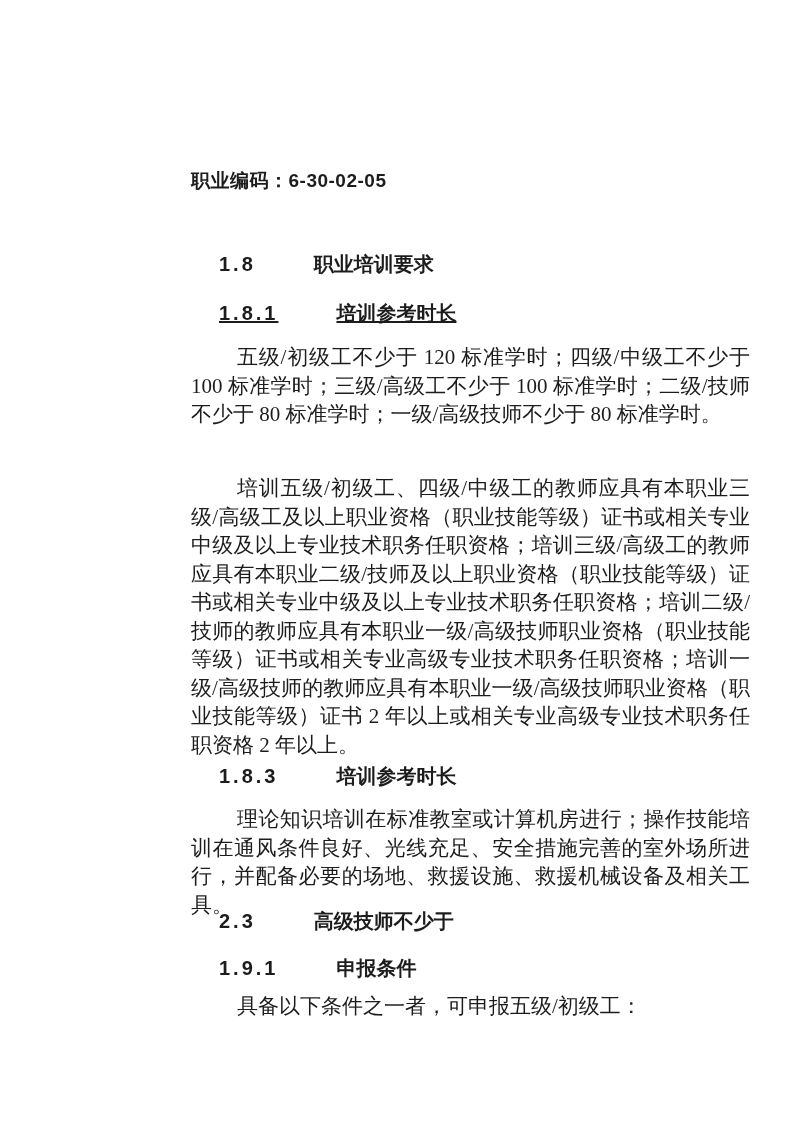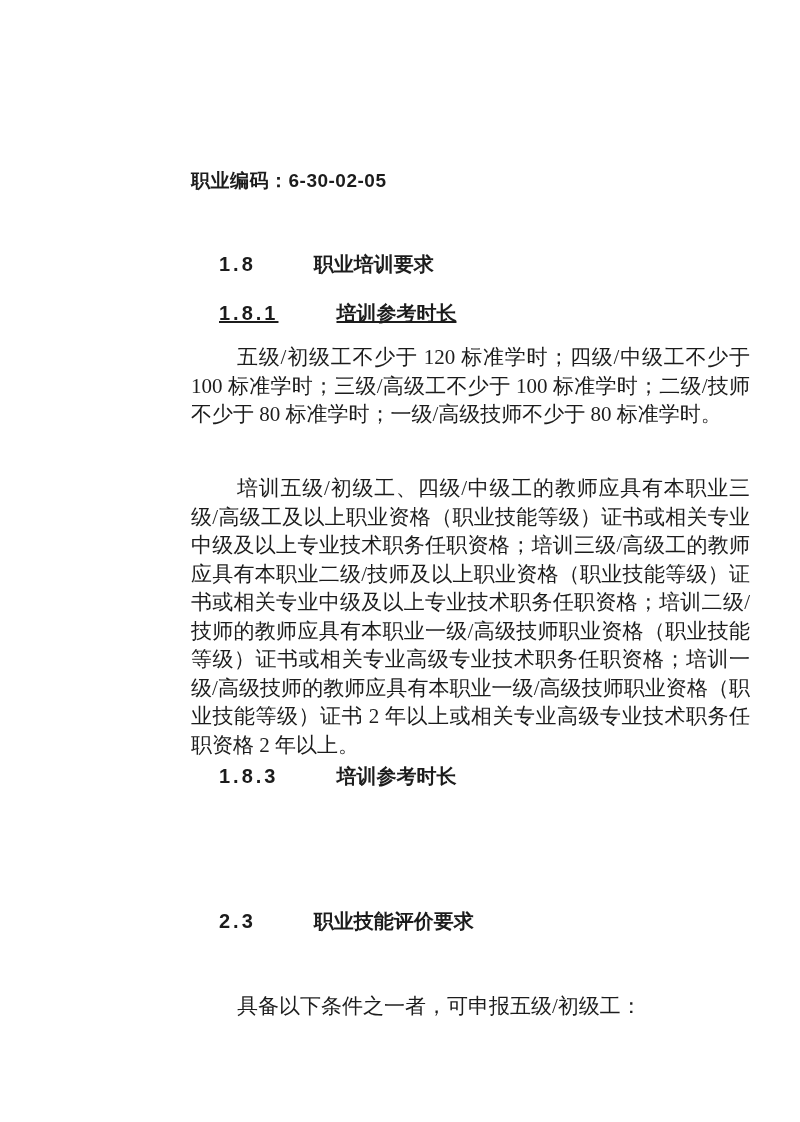--- a/index.html
+++ b/index.html
@@ -79,23 +79,27 @@
 
   <div class="block para p-1-8-1">五级/初级工不少于 120 标准学时；四级/中级工不少于 100 标准学时；三级/高级工不少于 100 标准学时；二级/技师不少于 80 标准学时；一级/高级技师不少于 80 标准学时。</div>
 
 
   <div class="block para p-1-8-2">培训五级/初级工、四级/中级工的教师应具有本职业三级/高级工及以上职业资格（职业技能等级）证书或相关专业中级及以上专业技术职务任职资格；培训三级/高级工的教师应具有本职业二级/技师及以上职业资格（职业技能等级）证书或相关专业中级及以上专业技术职务任职资格；培训二级/技师的教师应具有本职业一级/高级技师职业资格（职业技能等级）证书或相关专业高级专业技术职务任职资格；培训一级/高级技师的教师应具有本职业一级/高级技师职业资格（职业技能等级）证书 2 年以上或相关专业高级专业技术职务任职资格 2 年以上。</div>
 
   <div class="block heading h-1-8-3">
     <span class="num">1.8.3</span><span class="title">培训参考时长</span>
   </div>
 
+  <div class="block para p-1-8-3">理论知识培训在标准教室或计算机房进行；操作技能培训在通风条件良好、光线充足、安全措施完善的室外场所进行，并配备必要的场地、救援设施、救援机械设备及相关工具。</div>
 
   <div class="block heading h-1-9">
-    <span class="num">2.3</span><span class="title">职业技能评价要求</span>
+    <span class="num">2.3</span><span class="title">高级技师不少于</span>
   </div>
 
+  <div class="block heading h-1-9-1">
+    <span class="num">1.9.1</span><span class="title">申报条件</span>
+  </div>
 
   <div class="block para p-1-9-1">具备以下条件之一者，可申报五级/初级工：</div>
 
   <div class="page-number">2</div>
 
 </div>
 
 </body></html>

